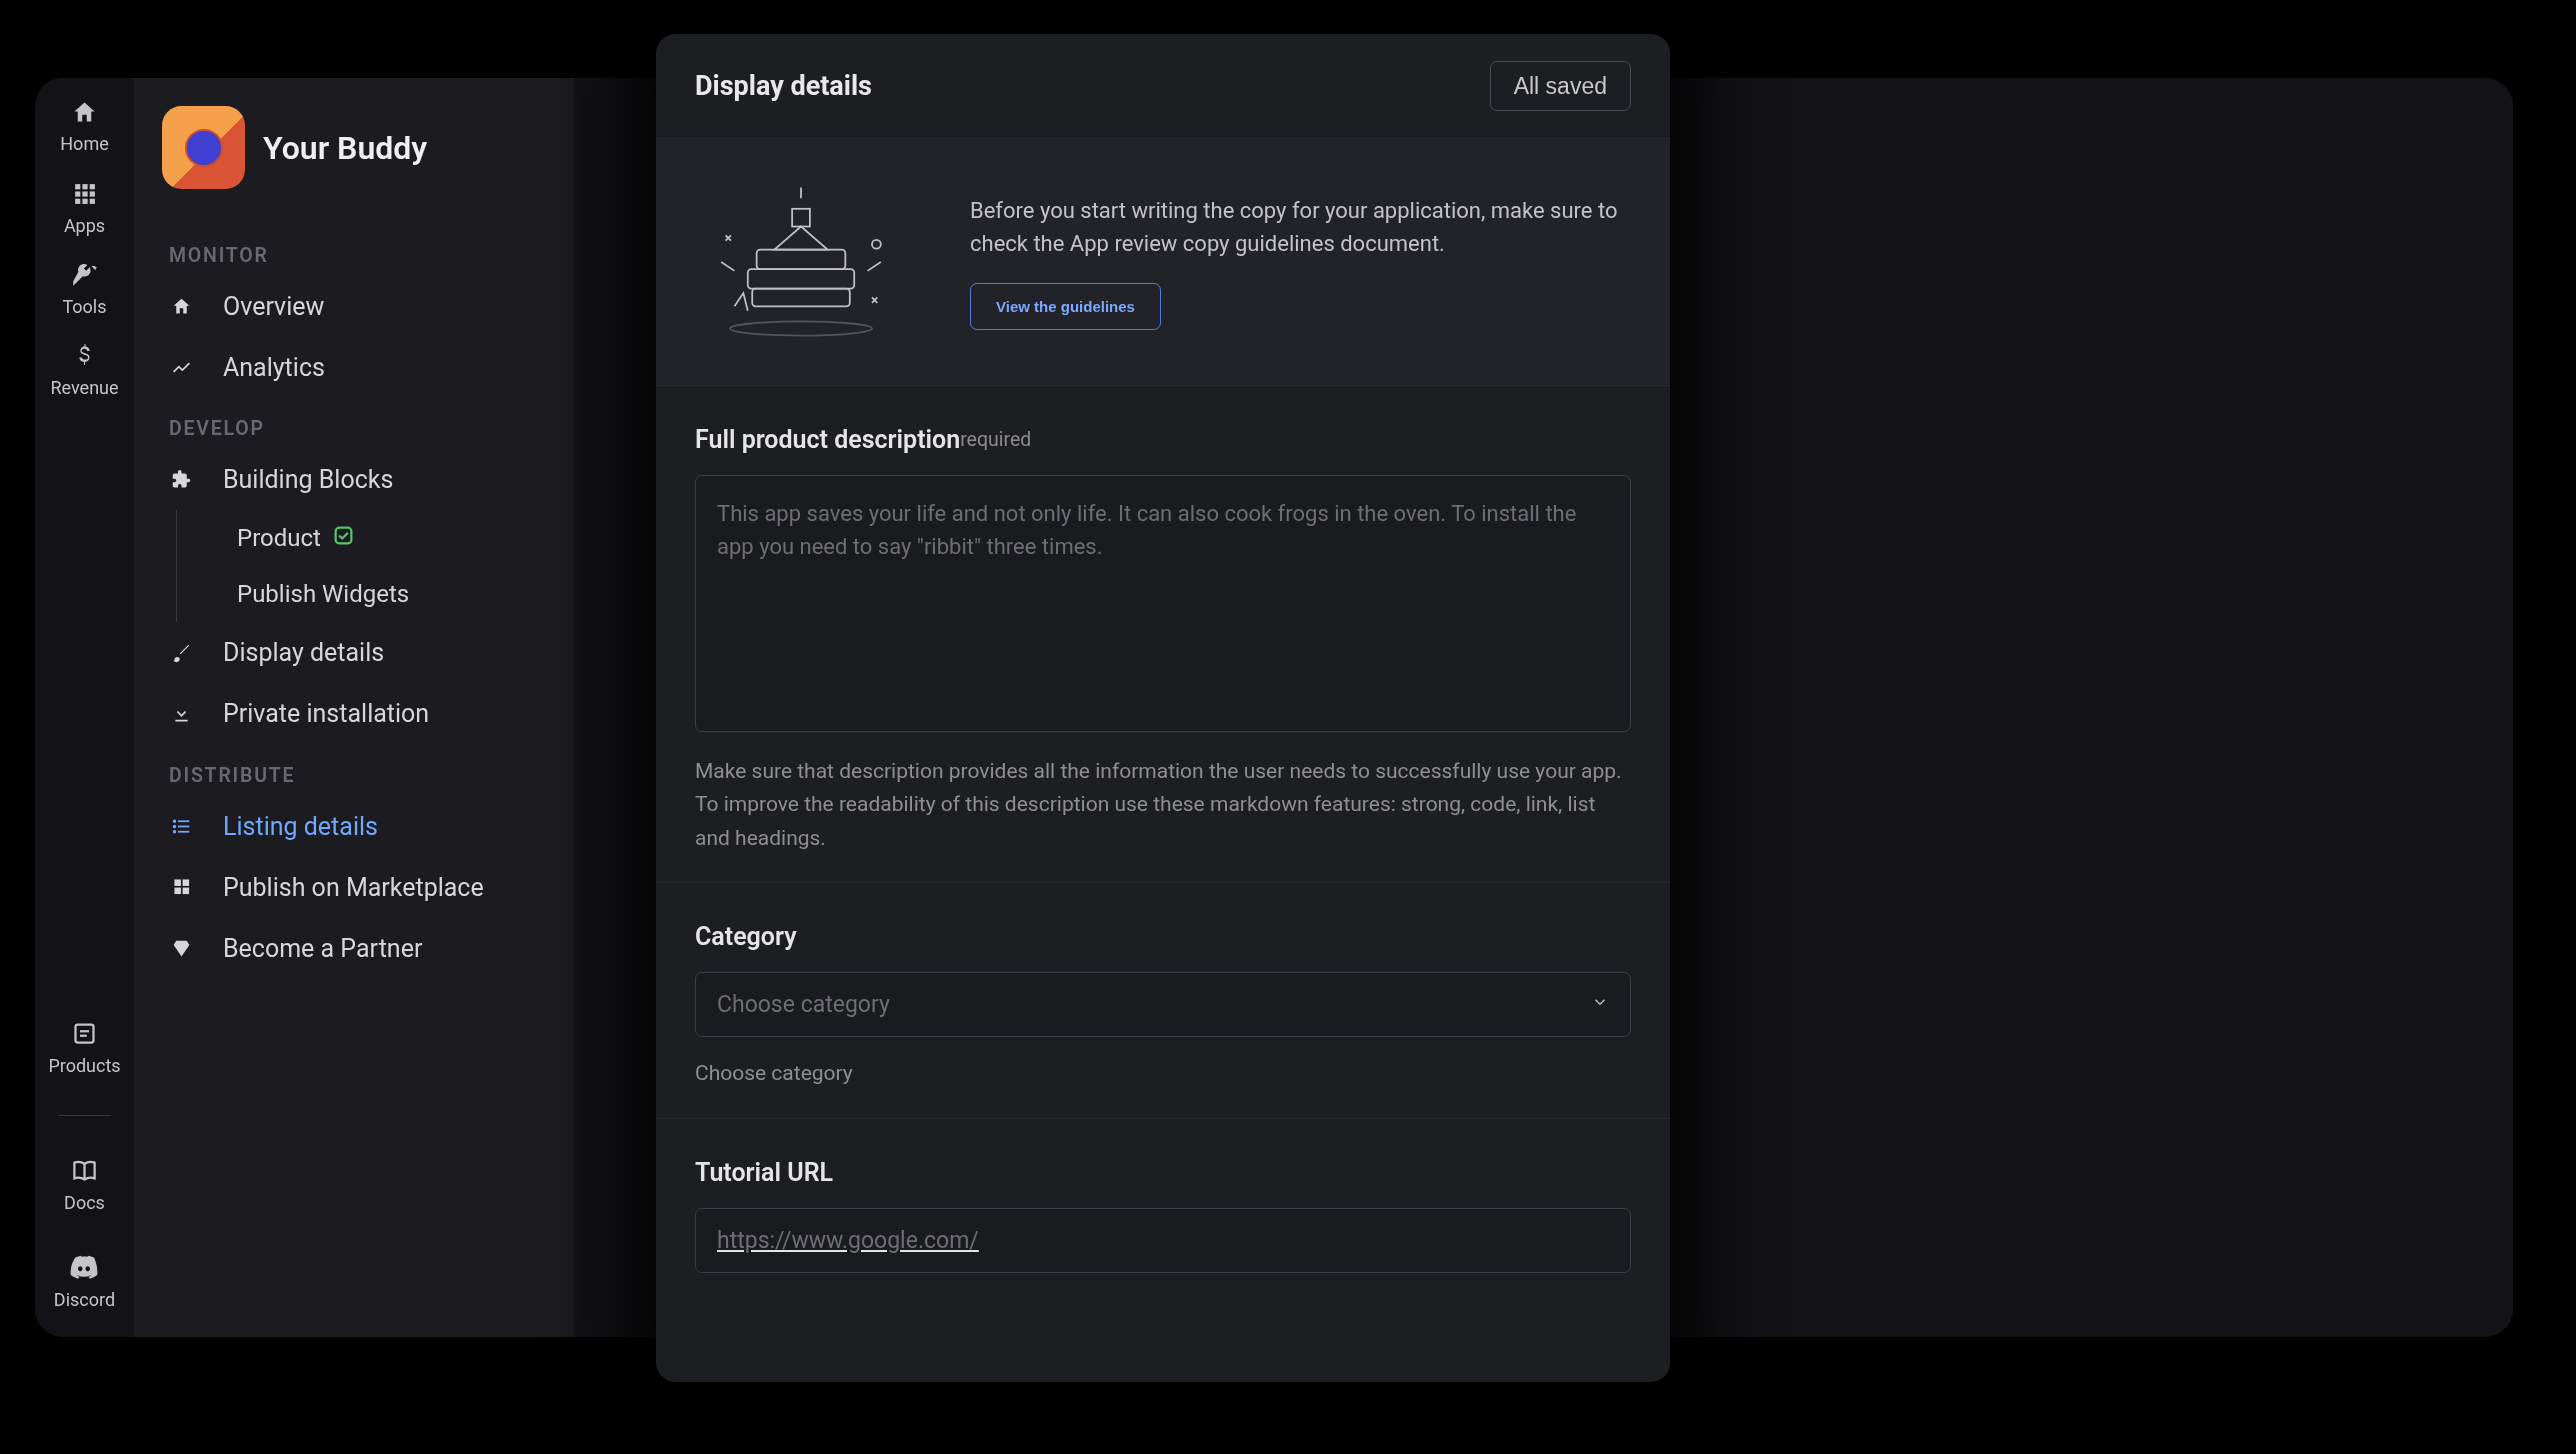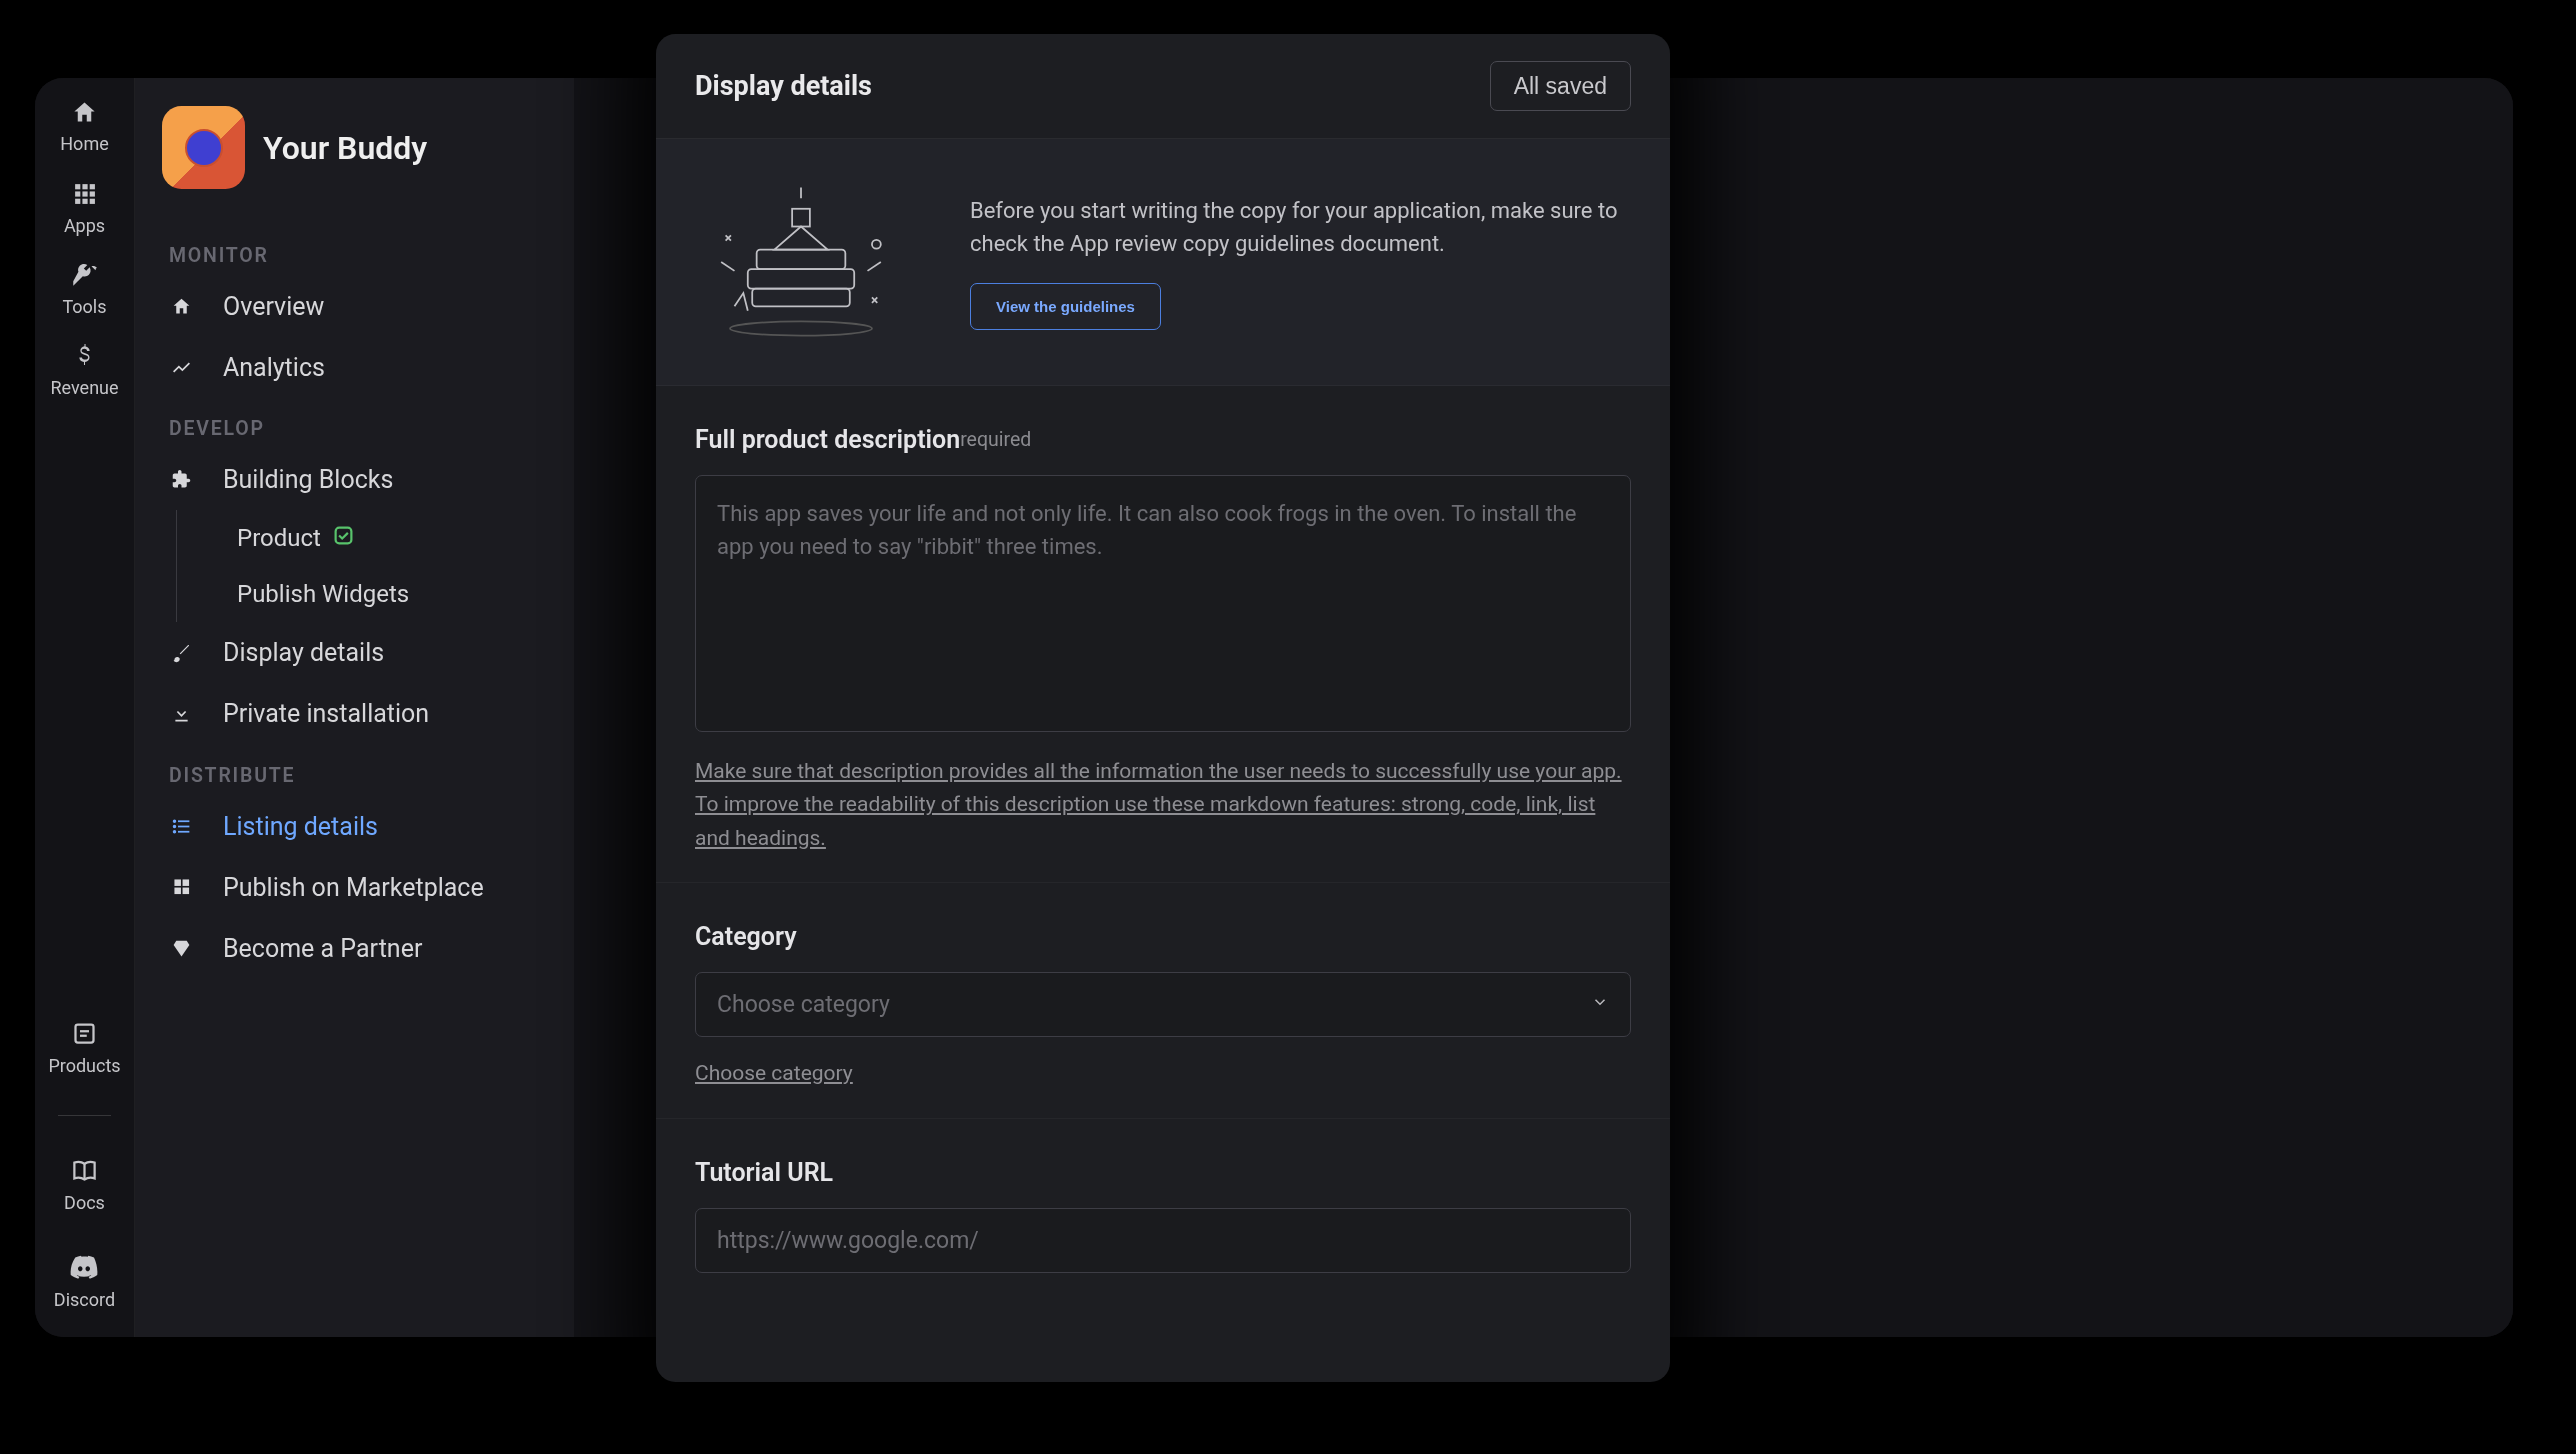--- a/index.html
+++ b/index.html
@@ -126,30 +126,30 @@
   }
   .form-section { padding:39px 39px 27px 39px; border-bottom:0.9px solid rgba(255,255,255,0.04);}
   .field-row { display:flex; justify-content:flex-start; align-items:center; margin-bottom:21px;}
   .field-label { font-size:25px; font-weight:600; color:#e5e5e8;}
   .req-tag { font-size:19.5px; color:#8b8b90; }
   .textarea {
     width:100%; height:257px; background:#1a1b1e; border:0.9px solid #3d3d45; border-radius:7px;
     padding:21px; color:#e5e5e5; font-size:22px; line-height:1.5; resize:none; font-family:inherit;
   }
   .textarea::placeholder { color:#6d6d73; }
-  .helper-text { font-size:21px; line-height:1.6; color:#8e8e93; margin-top:19.5px;text-decoration:underline;}
+  .helper-text { font-size:21px; line-height:1.6; color:#8e8e93; margin-top:19.5px;}
   .select-box {
     width:100%; background:#1a1b1e; border:0.9px solid #3d3d45; border-radius:7px; padding:18px 21px;
     display:flex; justify-content:space-between; align-items:center; cursor:pointer;
   }
   .select-placeholder { color:#6d6d73; font-size:23px;}
   .chevron { color:#b9b9bd; font-size:19.5px;}
   .input-text {
     width:100%; background:#1a1b1e; border:0.9px solid #3d3d45; border-radius:7px; padding:18px 21px;
-    color:#e5e5e5; font-size:23px; font-family:inherit;
+    color:#e5e5e5; font-size:23px; font-family:inherit;text-decoration:underline;
   }
   .input-text::placeholder { color:#6d6d73; }
   .illus-svg { stroke:#c0c0c5; stroke-width:2; fill:none; }
 </style>
 </head>
 <body>
 
 <div class="viewport">
   <div class="app-window">
 

